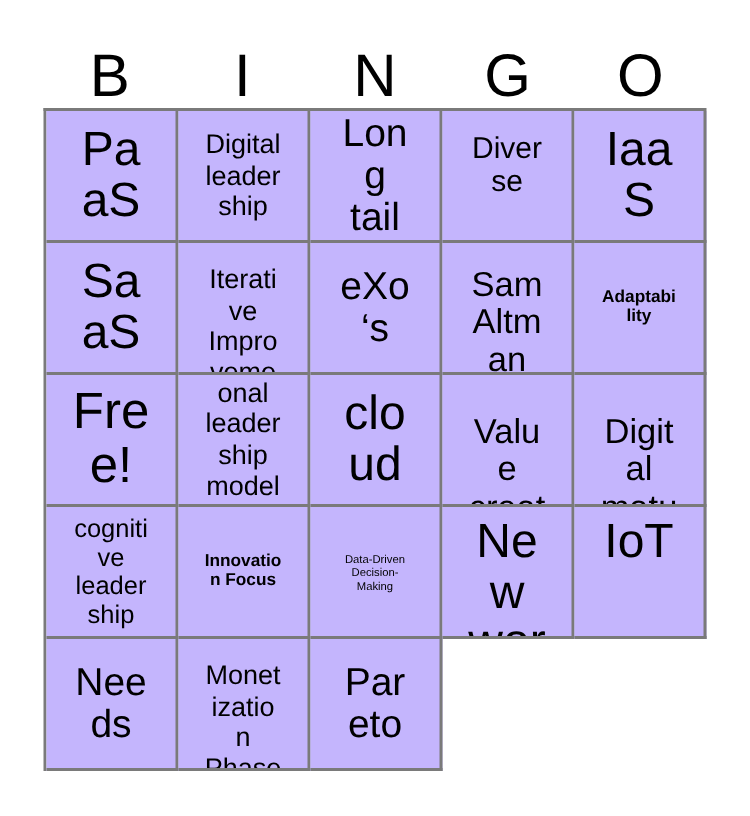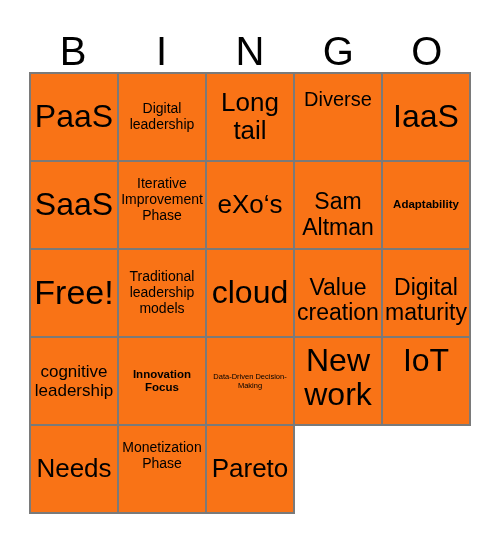--- a/index.html
+++ b/index.html
@@ -59,40 +59,40 @@
     grid-template-rows: repeat(5, 1fr);
   }
   .cell {
     border-right: 2px solid #7a7a7a;
     border-bottom: 2px solid #7a7a7a;
     box-sizing: border-box;
     display: flex;
     align-items: center;
     justify-content: center;
     text-align: center;
-    padding: 2px 0;
+    padding: 2px 17px;
     overflow: hidden;
-    background: #f97316;
+    background: #c4b5fd;
   }
   .cell-text {
     display: block;
     width: 100%;
     line-height: 1.08;
     word-wrap: break-word;
     color: #000000;
   }
 
   
   .s-xxl .cell-text { font-size: 34px; line-height: 1.05; }
   .s-xl  .cell-text { font-size: 32px; line-height: 1.05; }
   .s-lg  .cell-text { font-size: 26px; line-height: 1.07; }
   .s-md  .cell-text { font-size: 23px; line-height: 1.1; margin-top: 19px; }
   .s-sm  .cell-text { font-size: 20px; line-height: 1.1; }
   .s-xs  .cell-text { font-size: 17px; line-height: 1.12; }
-  .s-xxs .cell-text { font-size: 14px; line-height: 1.14; }
+  .s-xxs .cell-text { font-size: 18px; line-height: 1.14; }
   .s-b12 .cell-text { font-size: 12.5px; line-height: 1.15; font-weight: 700; }
   .s-b11 .cell-text { font-size: 11.5px; line-height: 1.15; font-weight: 700; }
   .s-b7  .cell-text { font-size: 7.5px;  line-height: 1.2;  font-weight: 400; }
 
   
   .v-top    { align-items: flex-start; padding-top: 6px; justify-content: center; }
   .v-center { align-items: center; }
   .v-upper  { align-items: flex-start; padding-top: 14px; }
 </style>
 </head>

